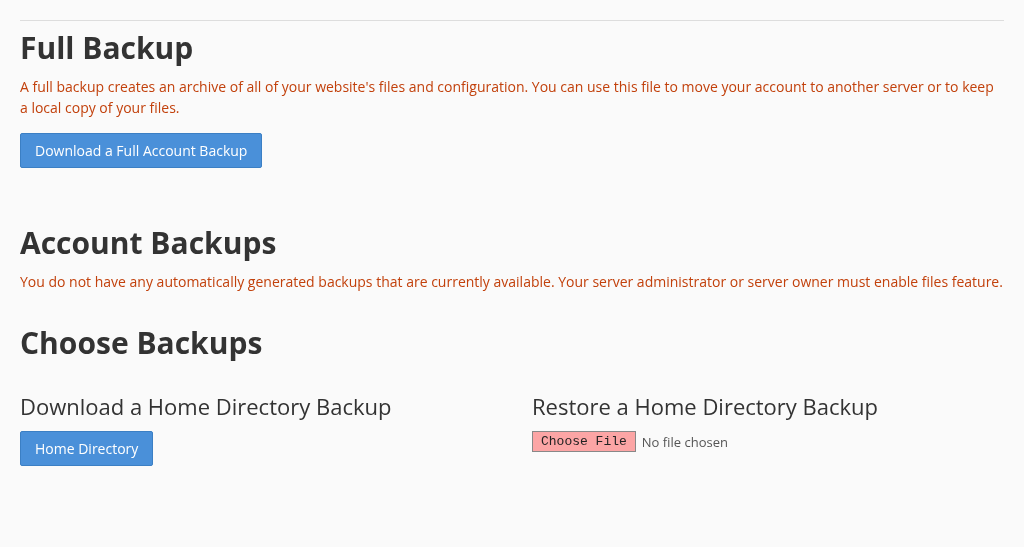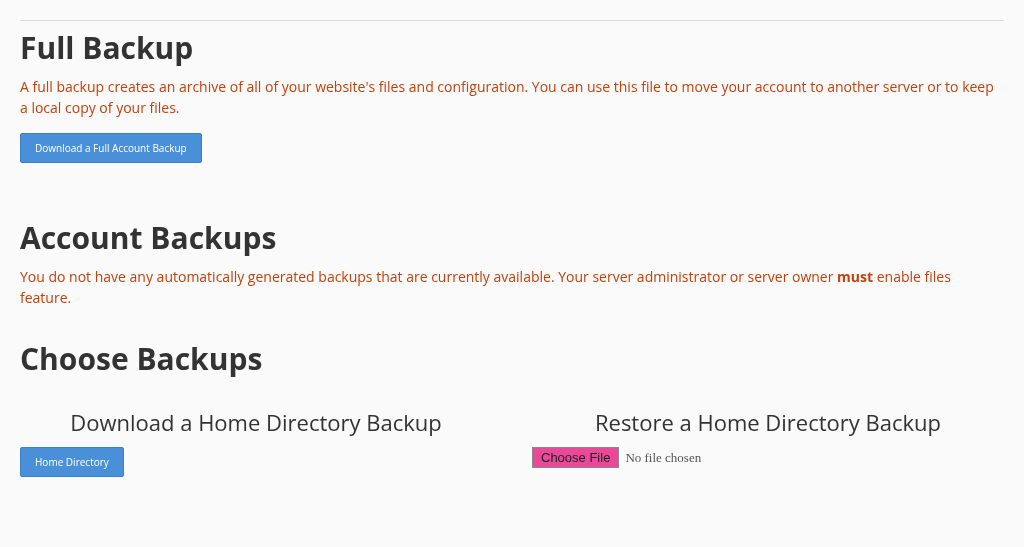--- a/index.html
+++ b/index.html
@@ -21,34 +21,33 @@
       color: #333;
       margin-bottom: 8px;
       margin-top: 4px;
     }
     h2.subheading {
       font-size: 22px;
       font-weight: 400;
       color: #333;
       margin-bottom: 10px;
       margin-top: 20px;
-      text-align: center;
     }
     p.description {
       color: #c2410c;
       font-size: 14px;
       line-height: 1.5;
       margin-bottom: 15px;
     }
     .btn-primary {
       background: #4a90d9;
       color: #fff;
       border: 1px solid #3b7fc4;
       padding: 7px 14px;
-      font-size: 10px;
+      font-size: 14px;
       border-radius: 2px;
       cursor: pointer;
       display: inline-block;
       font-family: inherit;
     }
     .section {
       margin-bottom: 30px;
     }
     .row {
       display: flex;
@@ -57,35 +56,34 @@
     .col {
       flex: 1;
     }
     .file-input-group {
       display: flex;
       align-items: center;
       gap: 6px;
       margin-bottom: 12px;
     }
     .choose-file-btn {
-      background: #ec4899;
+      background: #fca5a5;
       border: 1px solid #888;
       padding: 2px 8px;
       font-size: 13px;
       cursor: pointer;
-      font-family: Liberation Sans, sans-serif;
+      font-family: Liberation Mono, monospace;
       color: #222;
     }
     .file-status {
       font-size: 13px;
       color: #555;
-      font-family: Liberation Serif, serif;
     }
     .bold {
-      font-weight: 700;
+      font-weight: 400;
     }
     .top-border {
       border-top: 1px solid #ddd;
       height: 1px;
       margin-bottom: 6px;
     }
     .hr-spacer {
       height: 20px;
     }
   </style>

